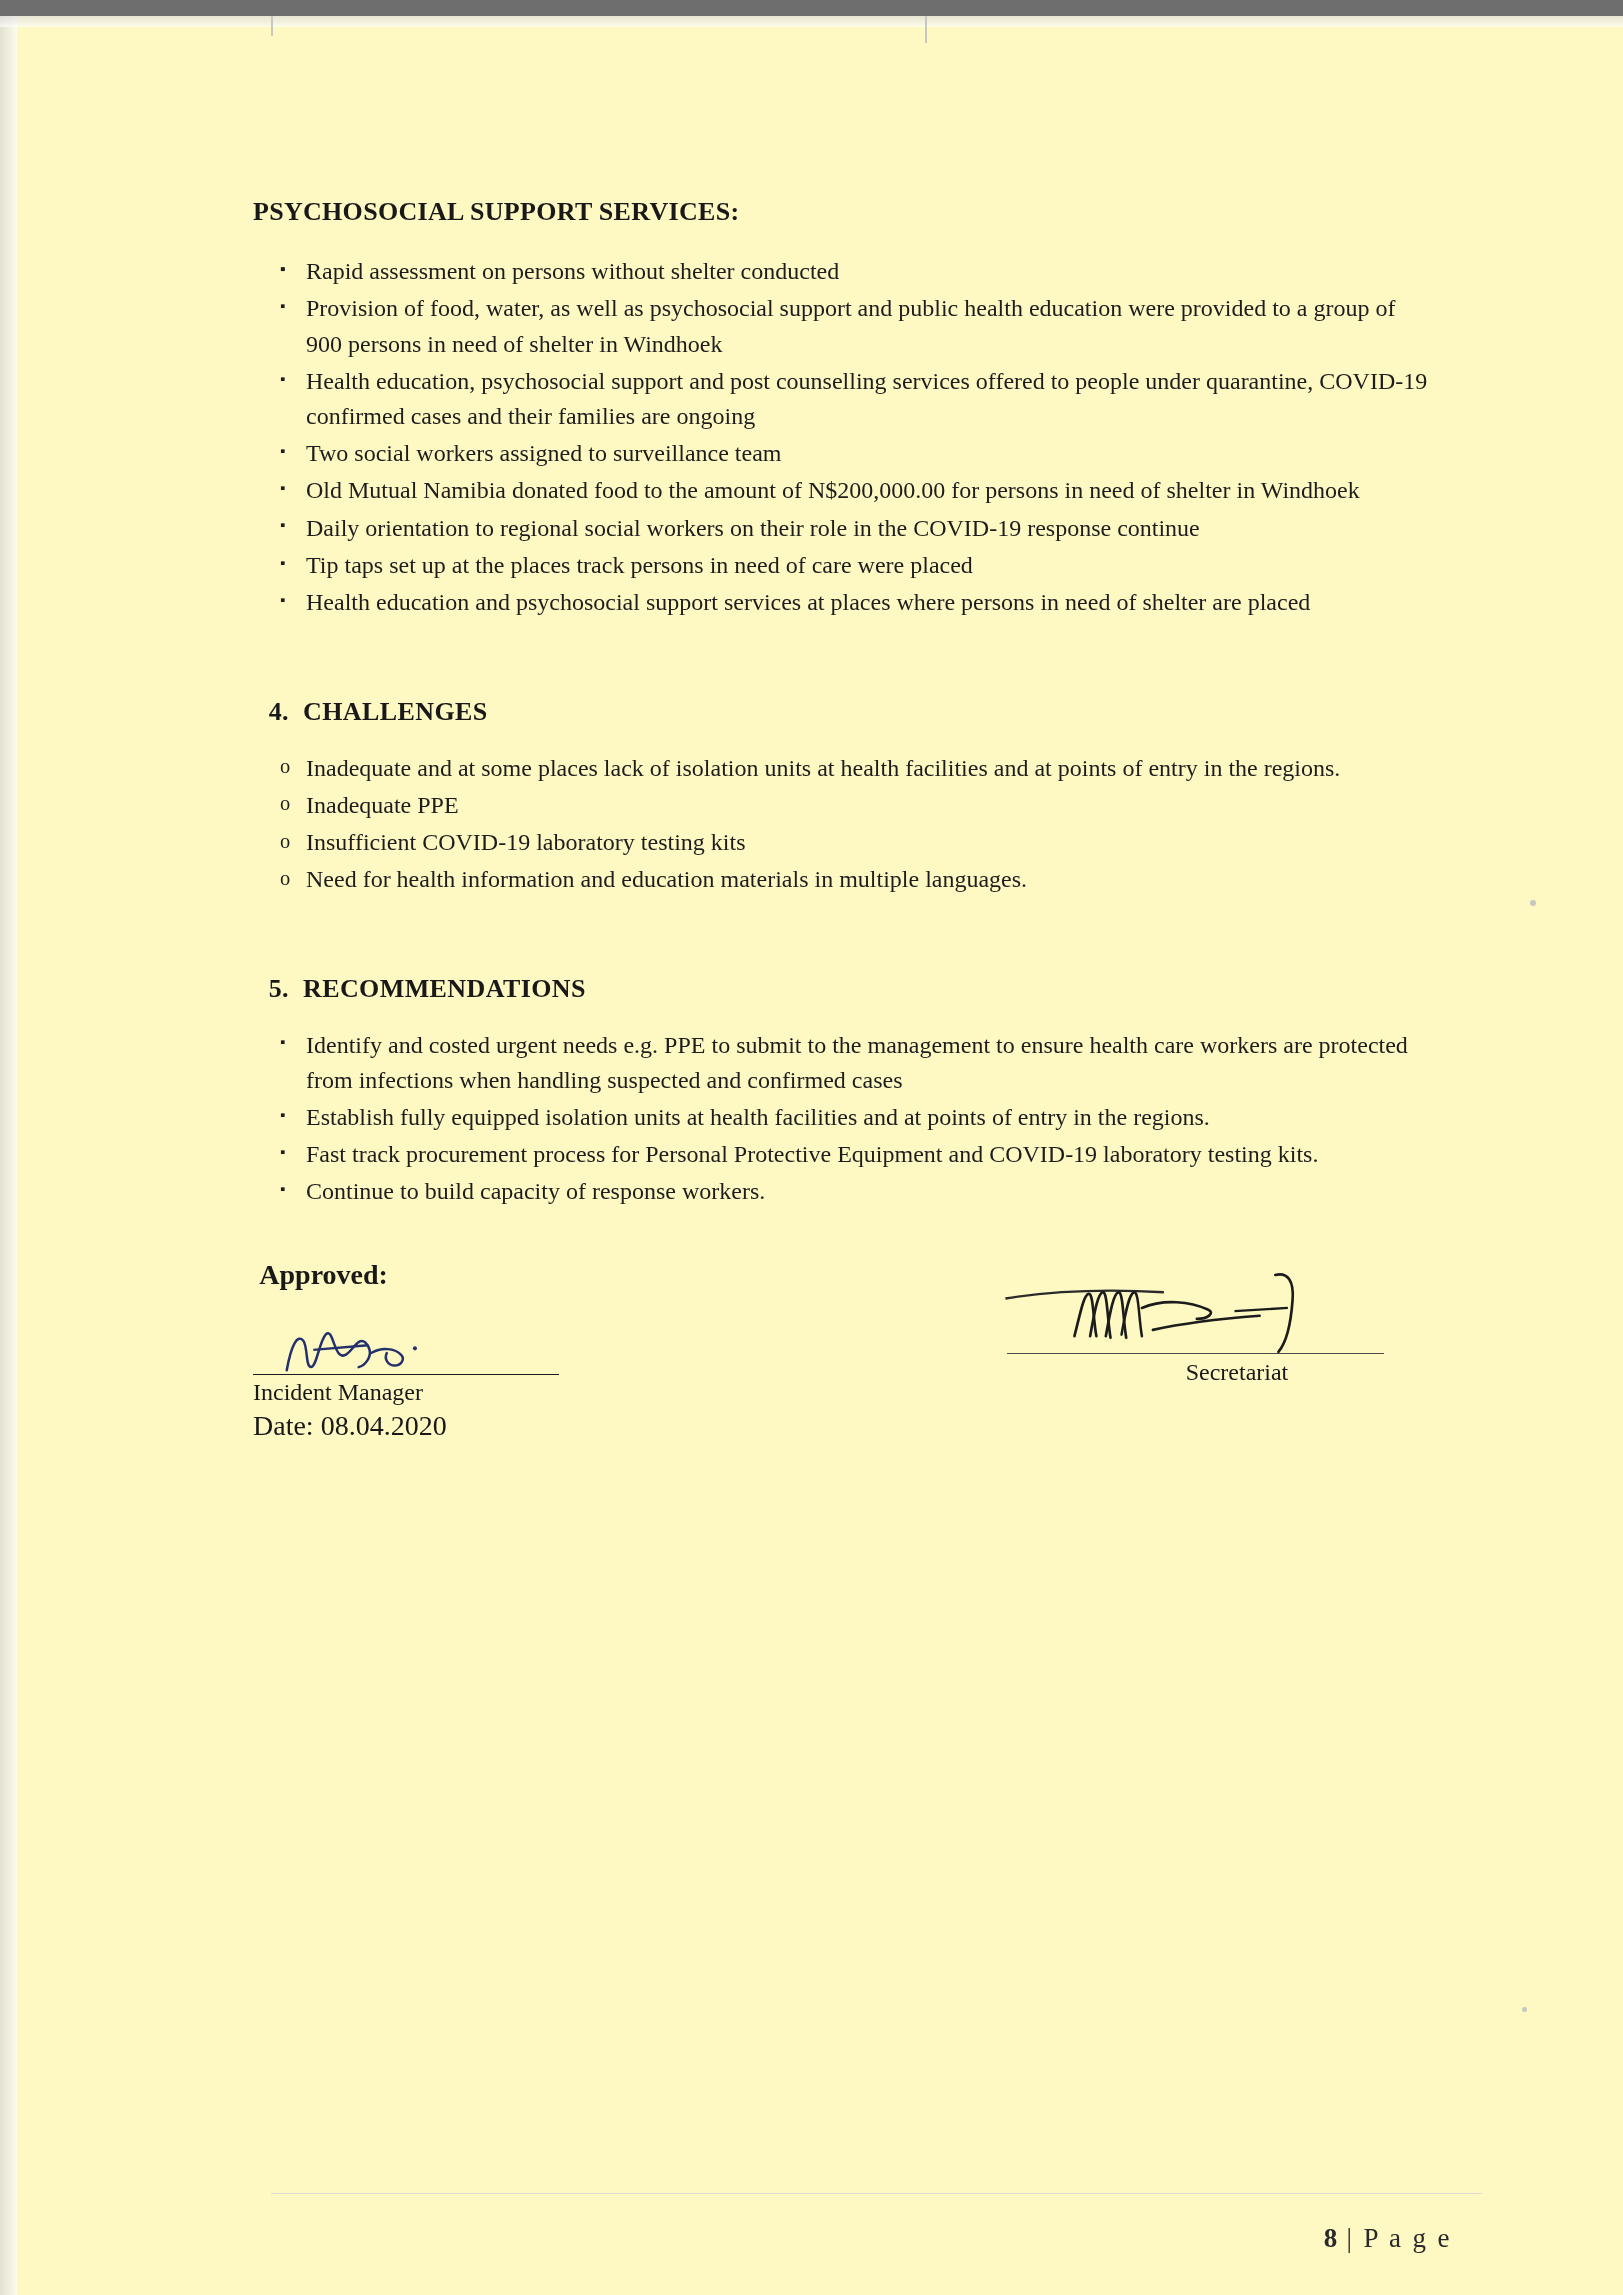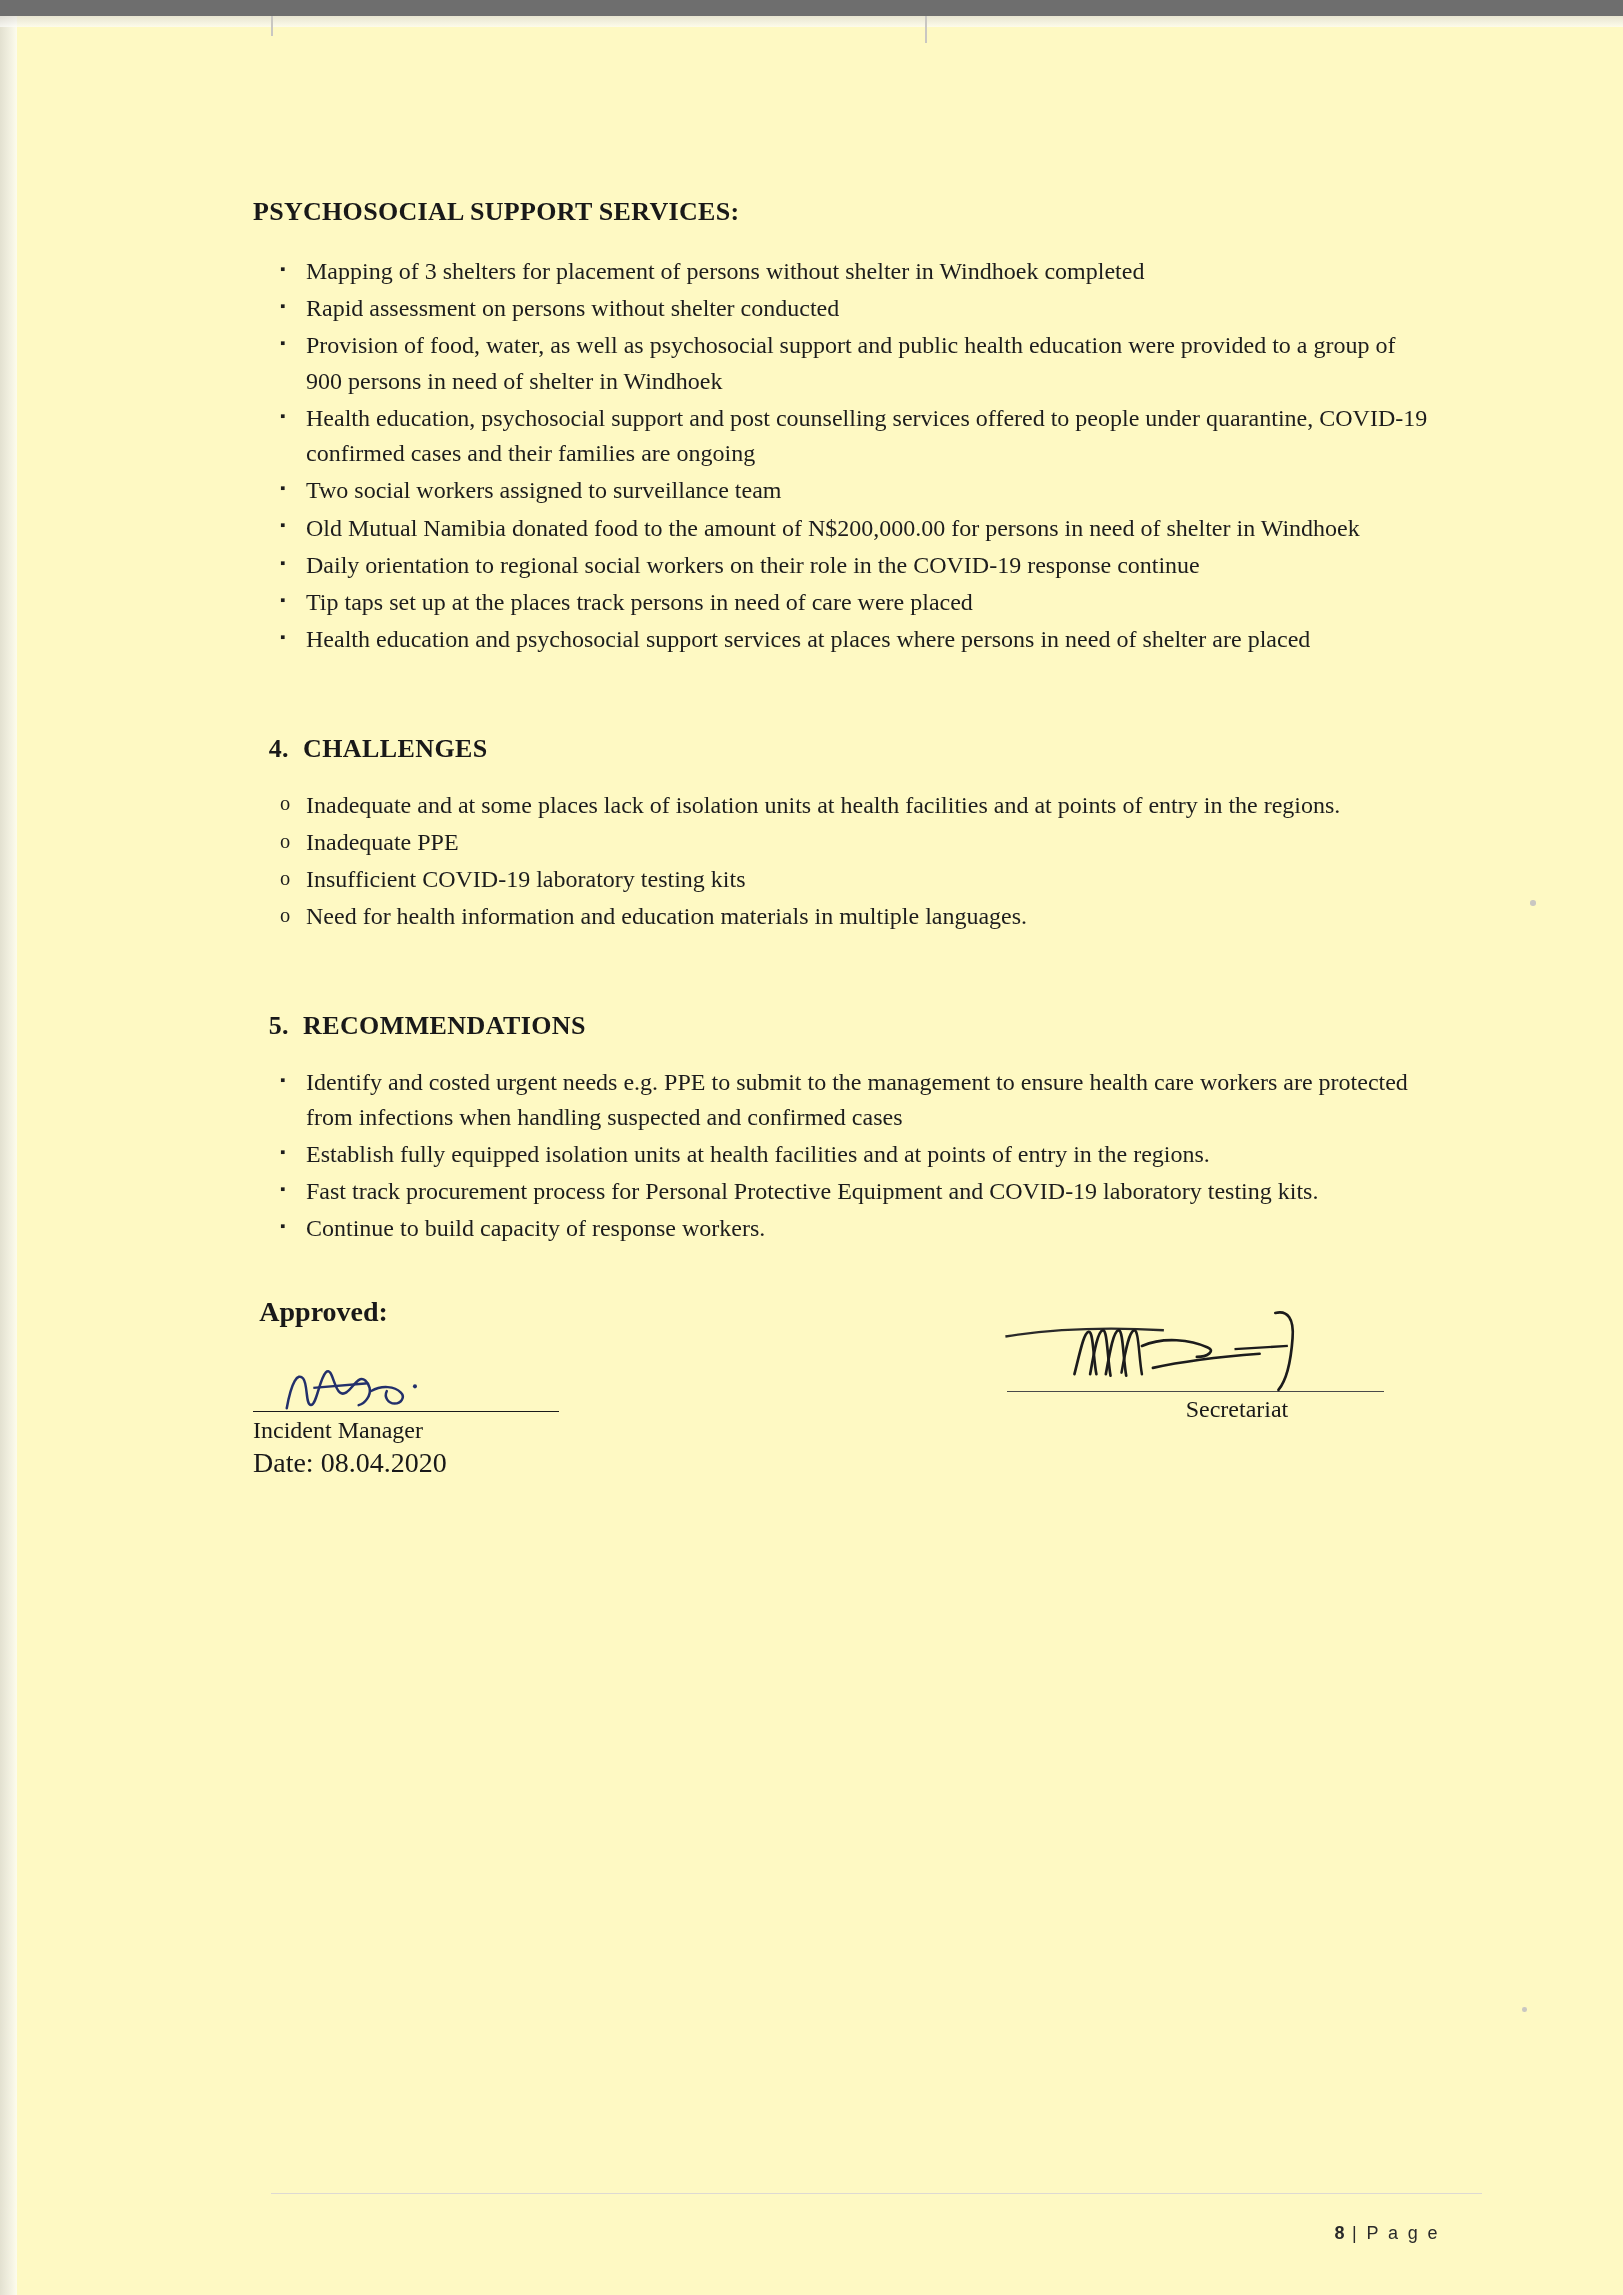--- a/index.html
+++ b/index.html
@@ -135,26 +135,26 @@
     text-align: center;
   }
 
   .scribble {
     position: absolute;
     pointer-events: none;
   }
 
   .footer {
     position: absolute;
-    right: 183px;
+    right: 171px;
     top: 2207px;
-    font-size: 18px;
+    font-size: 27px;
     color: #2a2a2a;
     letter-spacing: 2.4px;
-    font-family: Liberation Sans, sans-serif;
+    font-family: Liberation Serif, serif;
   }
   .footer .pg { font-weight: bold; letter-spacing: 0; }
   .footer-rule {
     position: absolute;
     left: 271px;
     right: 141px;
     top: 2177px;
     border-top: 0.8px solid #ddd9d2;
   }
 </style>
@@ -170,21 +170,20 @@
   <div class="scan-tick" style="left:1530px; top:884px; width:5.5px; height:5.5px; border-radius:50%;"></div>
   <div class="scan-tick" style="left:1522px; top:1991px; width:4.7px; height:4.7px; border-radius:50%;"></div>
 
   <div class="content">
 
     <h1 class="section-title">PSYCHOSOCIAL SUPPORT SERVICES:</h1>
 
     <ul class="bullets square">
       <li>
         <span class="marker">▪</span>
-        <span>Mapping of 3 shelters for placement of persons without shelter in Windhoek completed</span>
       </li>
       <li>
         <span class="marker">▪</span>
         <span>Rapid assessment on persons without shelter conducted</span>
       </li>
       <li>
         <span class="marker">▪</span>
         <span>Provision of food, water, as well as psychosocial support and public health education were provided to a group of 900 persons in need of shelter in Windhoek</span>
       </li>
       <li>

